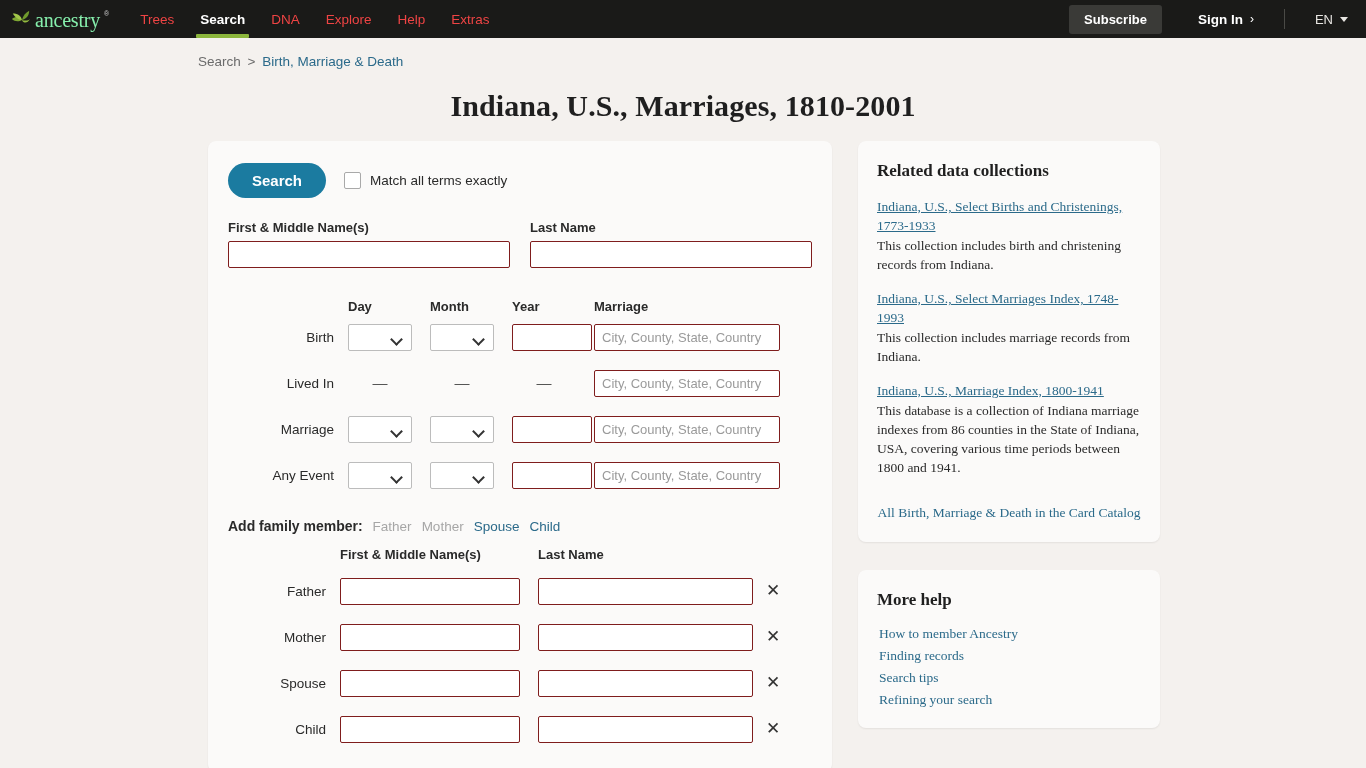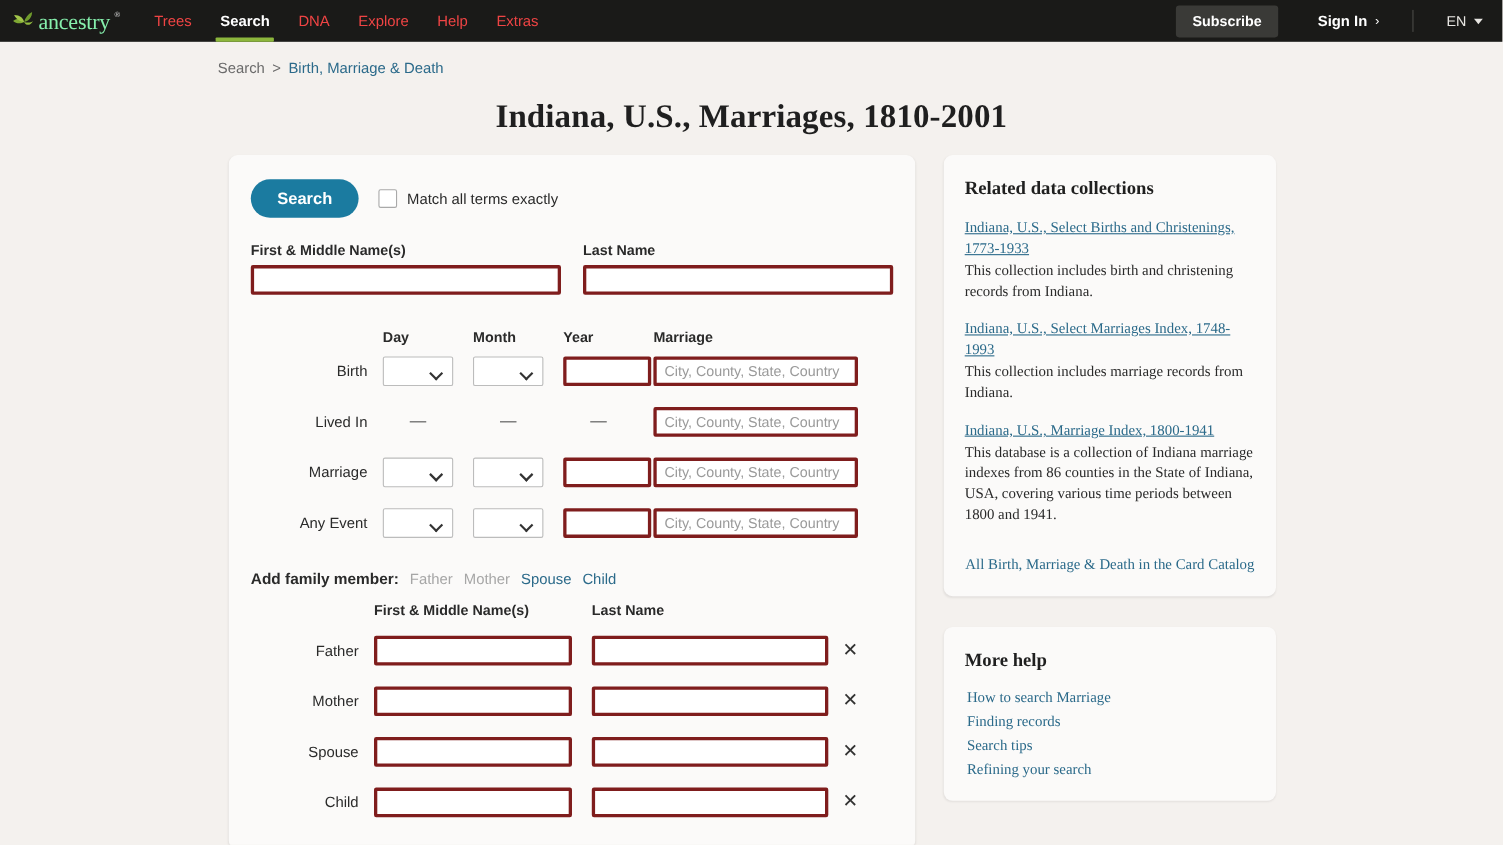--- a/index.html
+++ b/index.html
@@ -152,21 +152,21 @@
   }
 
   
   .name-row { display: flex; gap: 20px; margin-top: 22px; }
   .fld { display: flex; flex-direction: column; }
   .fld-first { width: 283px; }
   .fld-last { width: 283px; }
   .lbl { font-size: 13px; font-weight: bold; color: #2a2a2a; margin-bottom: 6px; }
   .txt {
     height: 27px;
-    border: 3px solid #7f1d1d;
+    border: 1px solid #7f1d1d;
     background: #fff;
     border-radius: 2px;
     font-size: 13px;
     padding: 0 7px;
     font-family: inherit;
     color: #2a2a2a;
     width: 100%;
   }
   .txt::placeholder { color: #9a9a9a; }
 
@@ -452,20 +452,20 @@
         <span class="coll-link">Indiana, U.S., Marriage Index, 1800-1941</span>
         <div class="coll-desc">This database is a collection of Indiana marriage indexes from 86 counties in the State of Indiana, USA, covering various time periods between 1800 and 1941.</div>
       </div>
 
       <span class="catalog-link">All Birth, Marriage &amp; Death in the Card Catalog</span>
     </div>
 
     <div class="card side-card">
       <div class="side-h">More help</div>
       <div class="help-list">
-        <span class="help-link">How to search Marriage</span>
+        <span class="help-link">How to member Ancestry</span>
         <span class="help-link">Finding records</span>
         <span class="help-link">Search tips</span>
         <span class="help-link">Refining your search</span>
       </div>
     </div>
   </div>
 </div>
 
 </body></html>

